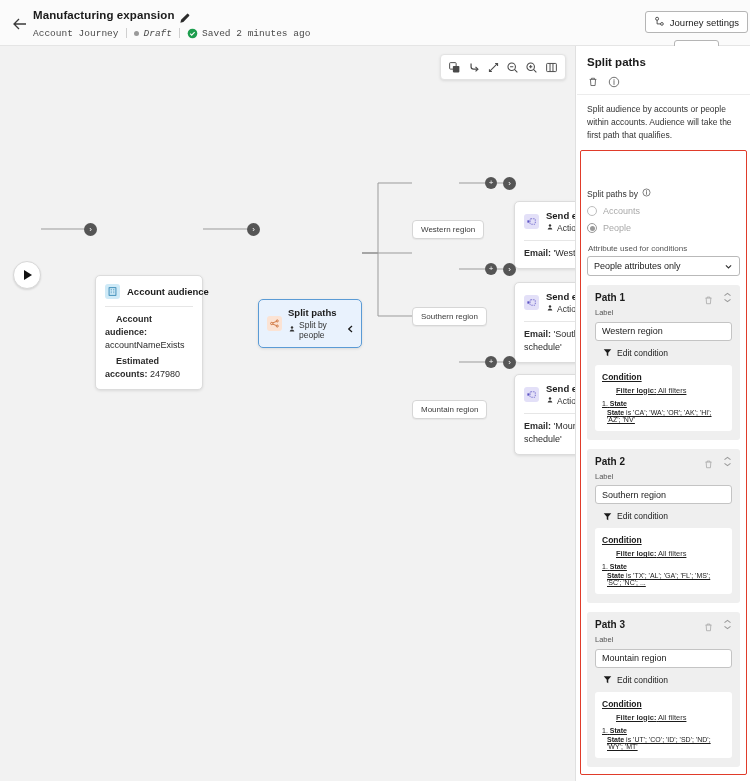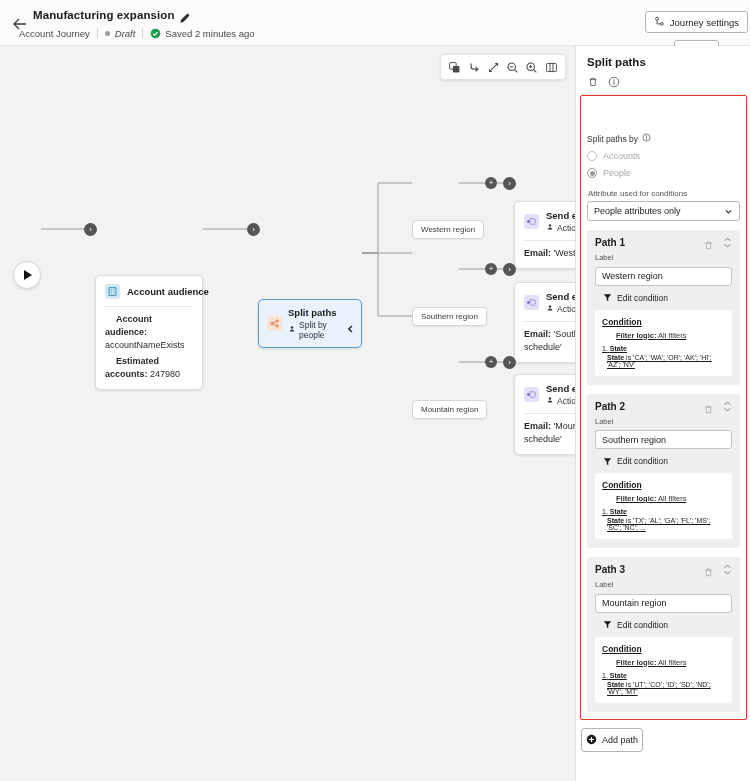--- a/index.html
+++ b/index.html
@@ -17,21 +17,21 @@
     position:absolute; top:0; left:0; width:750px; height:46px;
     background:#fbfbfb; border-bottom:1px solid #e5e5e5;
   }
   .back-arrow {
     position:absolute; left:10px; top:14px; width:20px; height:20px;
     color:#3a3a3a; cursor:pointer;
   }
   .title-row { position:absolute; left:33px; top:9px; display:flex; align-items:center; gap:4px;}
   .journey-title { font-size:11.5px; font-weight:bold; color:#1b1b1b; letter-spacing:0.1px;}
   .pencil-icon { width:11px; height:11px; color:#2b2b2b; cursor:pointer; }
-  .sub-row { position:absolute; left:19px; top:28px; display:flex; font-size:9.5px; color:#4a4a4a;}
+  .sub-row { position:absolute; left:33px; top:28px; display:flex; font-size:9.5px; color:#4a4a4a;font-family:Liberation Mono, monospace;}
   .sub-row .seg { display:flex; align-items:center; }
   .vdiv { width:1px; height:10px; background:#d0d0d0; margin:0 7px; }
   .dot-gray { width:5px; height:5px; border-radius:50%; background:#9a9a9a; margin-right:5px;}
   .draft { font-style:italic; color:#4a4a4a;}
   .check-ic { width:11px; height:11px; margin-right:4px; display:inline-block;}
   .topbar-actions { position:absolute; right:2px; top:11px; display:flex; align-items:center; gap:7px;flex-direction:column;}
   .btn {
     height:22px; border:1px solid #b5b5b5; background:#fff; border-radius:3px;
     font-size:9.5px; color:#1b1b1b; padding:0 8px; display:flex; align-items:center; gap:5px;
     cursor:pointer; font-family:"Liberation Sans", sans-serif;
@@ -446,20 +446,21 @@
       <span>
         <svg viewBox="0 0 16 16" width="12" height="12" fill="none" stroke="#555" stroke-width="1.1">
             <circle cx="8" cy="8" r="6.3"></circle>
             <path d="M8 7.1v4.2M8 4.9v.9" stroke-linecap="round"></path>
           </svg>
       </span>
     </div>
   </div>
 
   <div class="panel-sep"></div>
+  <div class="panel-desc">Split audience by accounts or people within accounts. Audience will take the first path that qualifies.</div>
 
   <div class="redbox">
 
     <div class="lbl-sm">
       <span>Split paths by</span>
       <span>
         <svg viewBox="0 0 16 16" width="9" height="9" fill="none" stroke="#555" stroke-width="1.3">
             <circle cx="8" cy="8" r="6.3"></circle>
             <path d="M8 7.1v4.2M8 4.6v1" stroke-linecap="round"></path>
           </svg>

